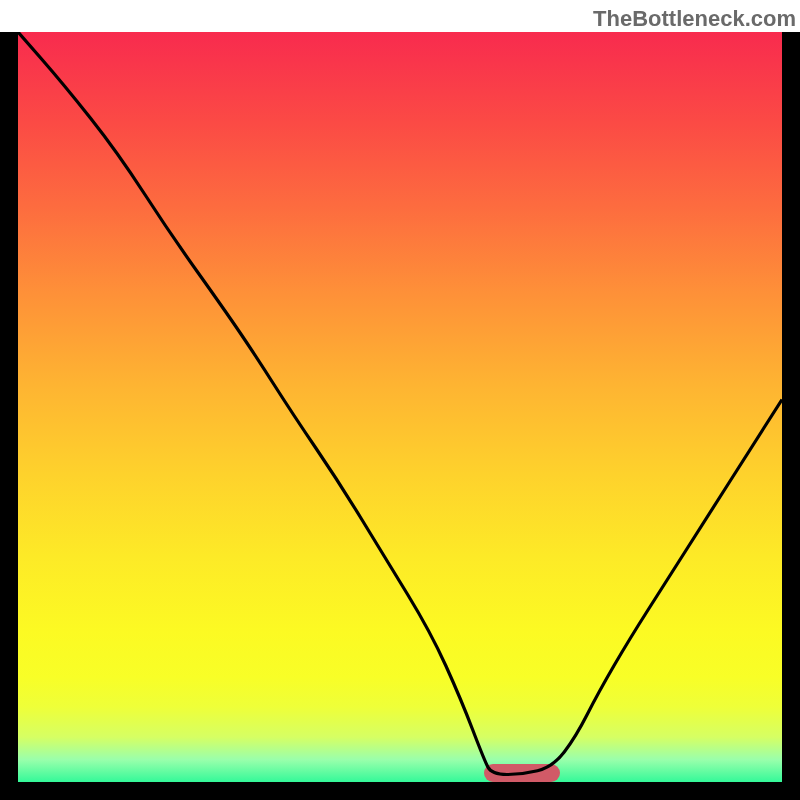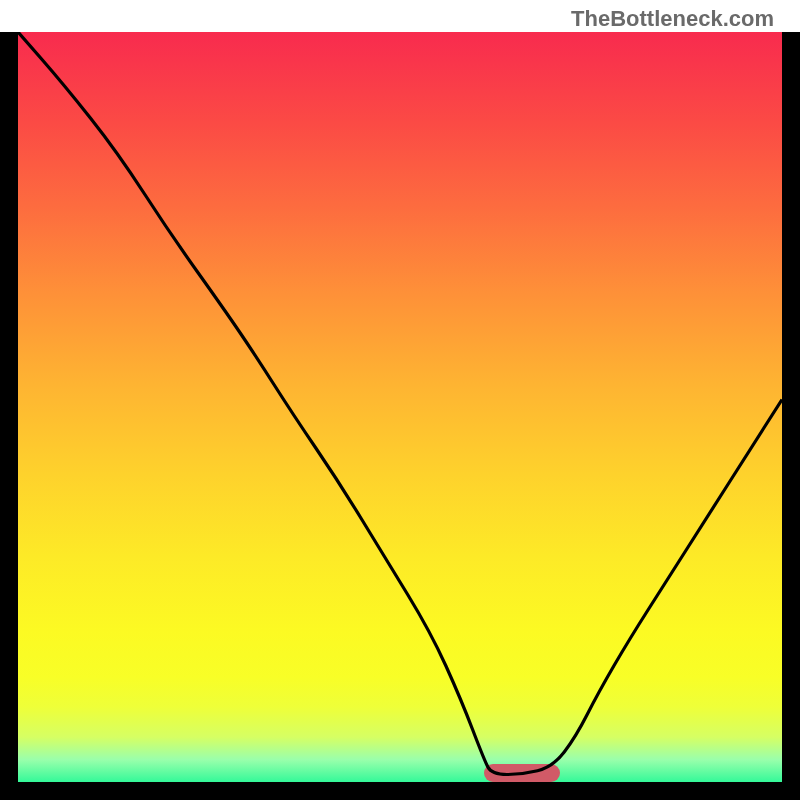--- a/index.html
+++ b/index.html
@@ -11,21 +11,21 @@
     font-family: Arial, Helvetica, sans-serif;
   }
   .container {
     position: relative;
     width: 800px;
     height: 800px;
   }
   .watermark {
     position: absolute;
     top: 6px;
-    right: 26px;
+    right: 4px;
     color: #6a6a6a;
     font-size: 22px;
     font-weight: 600;
     z-index: 4;
   }
   .outer {
     position: absolute;
     left: 0;
     top: 32px;
     width: 800px;

